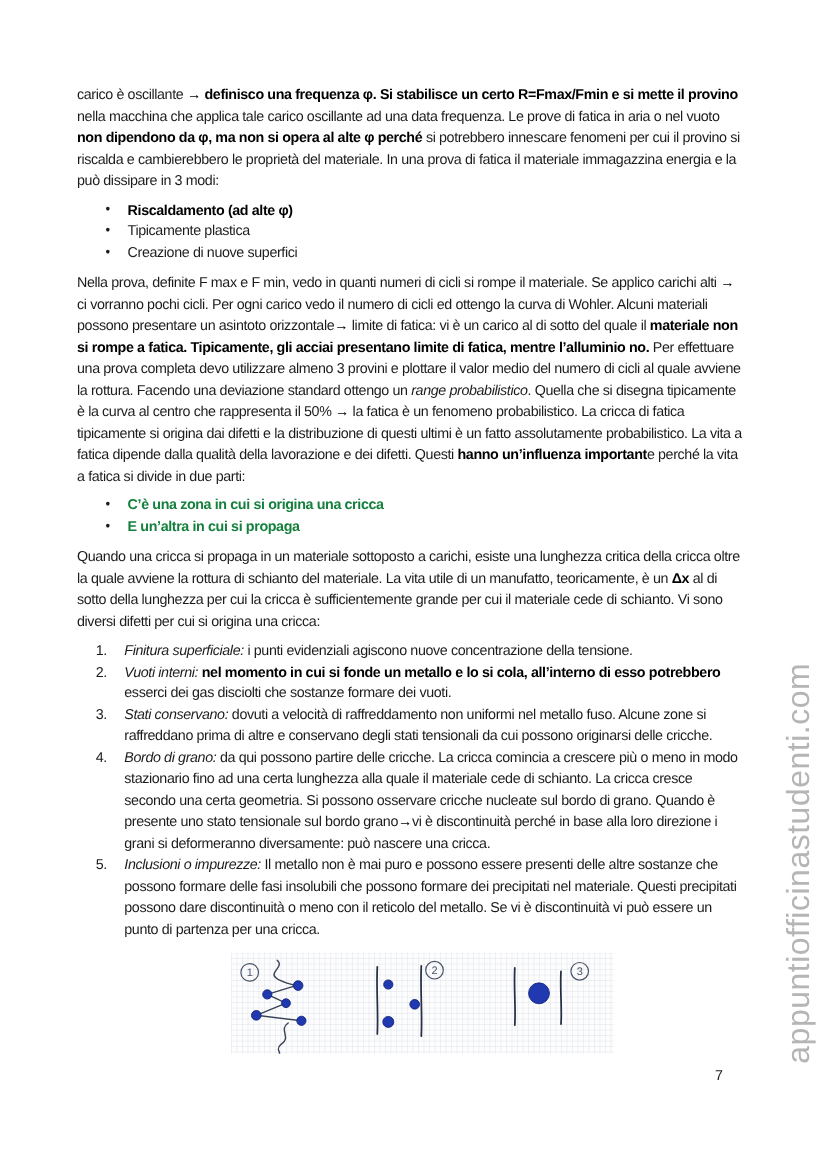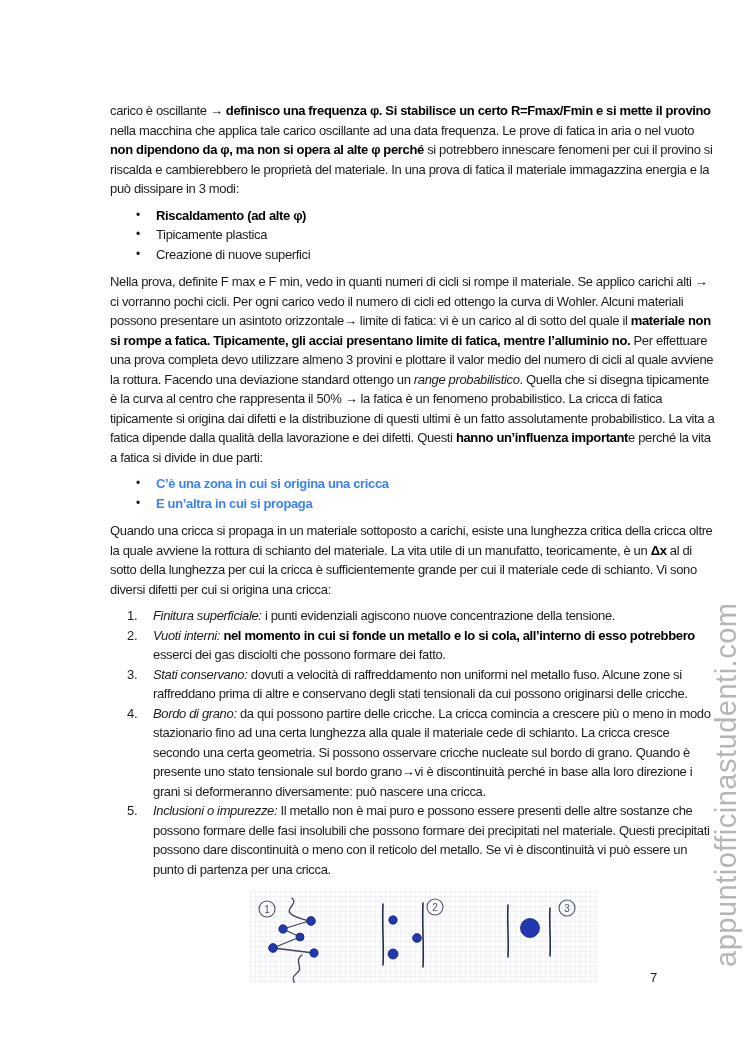--- a/index.html
+++ b/index.html
@@ -7,30 +7,30 @@
     position:relative;
     width:744px;height:1052px;
     background:#ffffff;
     overflow:hidden;
     font-family:"Liberation Sans",sans-serif;
     color:#1c1c1c;
     font-size:13px;
     letter-spacing:-0.35px;
     line-height:19.5px;
   }
-  .content{position:absolute;left:70px;top:101px;width:608px;margin-left:40px;}
+  .content{position:absolute;left:70px;top:76px;width:608px;}
   p{margin:0 0 7px 0;}
   b{color:#000;font-weight:700;}
   i{}
   .arrow{font-weight:700;color:#000;}
   
   .blist{margin:2px 0 8px 0;}
   .bli{display:flex;line-height:19.5px;}
   .bullet{flex:none;width:20px;margin-left:26px;text-align:left;font-size:12px;}
-  .blist2 .bli>div{font-weight:700;color:#3b82f6;}
+  .blist2 .bli>div{font-weight:700;color:#15803d;}
   
   .nlist{margin:2px 0 8px 0;}
   .nitem{display:flex;line-height:19.5px;}
   .num{flex:none;width:26px;margin-left:17px;}
   .ntext{flex:1;}
   
   .sketch{margin:4px 0 0 140px;width:348px;height:92px;}
   .ink-line{fill:none;stroke:#3a4456;stroke-width:1.3;stroke-linecap:round;stroke-linejoin:round;}
   .ink-vline{fill:none;stroke:#262f44;stroke-width:1.6;stroke-linecap:round;}
   .ink-circle{fill:none;stroke:#4a5468;stroke-width:1.1;}
@@ -82,21 +82,21 @@
 
     <p><span>Quando una cricca si propaga in un materiale sottoposto a carichi, esiste una lunghezza critica della cricca oltre la quale avviene la rottura di schianto del materiale. La vita utile di un manufatto, teoricamente, è un </span><b>Δx</b><span> al di sotto della lunghezza per cui la cricca è sufficientemente grande per cui il materiale cede di schianto. Vi sono diversi difetti per cui si origina una cricca:</span></p>
 
     <div class="nlist">
       <div class="nitem">
         <span class="num">1.</span>
         <div class="ntext"><i>Finitura superficiale:</i><b></b><span> i punti evidenziali agiscono nuove concentrazione della tensione.</span><span class="arrow"></span><span></span></div>
       </div>
       <div class="nitem">
         <span class="num">2.</span>
-        <div class="ntext"><i>Vuoti interni:</i><b> nel momento in cui si fonde un metallo e lo si cola, all’interno di esso potrebbero</b><span> esserci dei gas disciolti che possono formare dei fatto.</span><span class="arrow"></span><span></span></div>
+        <div class="ntext"><i>Vuoti interni:</i><b> nel momento in cui si fonde un metallo e lo si cola, all’interno di esso potrebbero</b><span> esserci dei gas disciolti che sostanze formare dei vuoti.</span><span class="arrow"></span><span></span></div>
       </div>
       <div class="nitem">
         <span class="num">3.</span>
         <div class="ntext"><i>Stati conservano:</i><b></b><span> dovuti a velocità di raffreddamento non uniformi nel metallo fuso. Alcune zone si raffreddano prima di altre e conservano degli stati tensionali da cui possono originarsi delle cricche.</span><span class="arrow"></span><span></span></div>
       </div>
       <div class="nitem">
         <span class="num">4.</span>
         <div class="ntext"><i>Bordo di grano:</i><b></b><span> da qui possono partire delle cricche. La cricca comincia a crescere più o meno in modo stazionario fino ad una certa lunghezza alla quale il materiale cede di schianto. La cricca cresce secondo una certa geometria. Si possono osservare cricche nucleate sul bordo di grano. Quando è presente uno stato tensionale sul bordo grano</span><span class="arrow">→</span><span>vi è discontinuità perché in base alla loro direzione i grani si deformeranno diversamente: può nascere una cricca.</span></div>
       </div>
       <div class="nitem">

